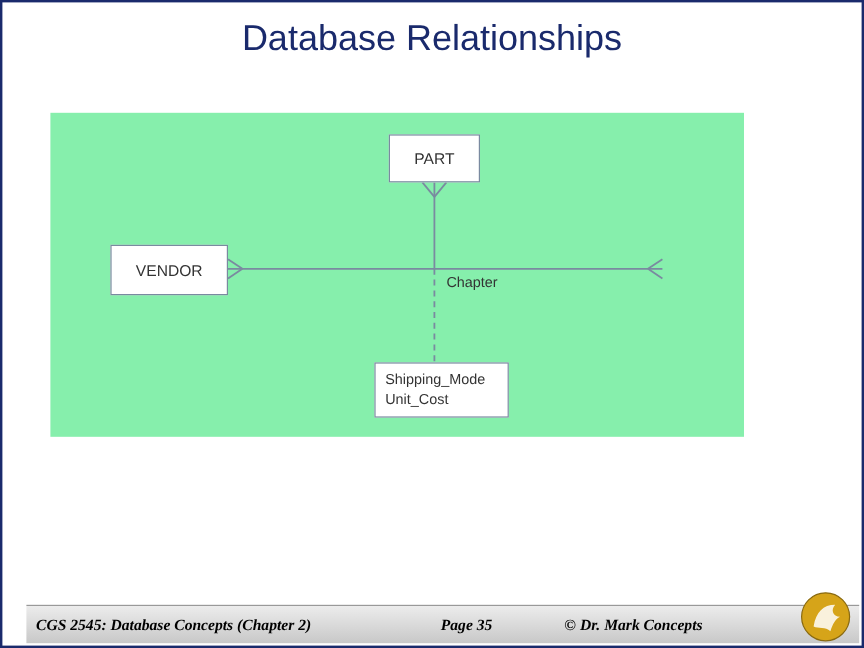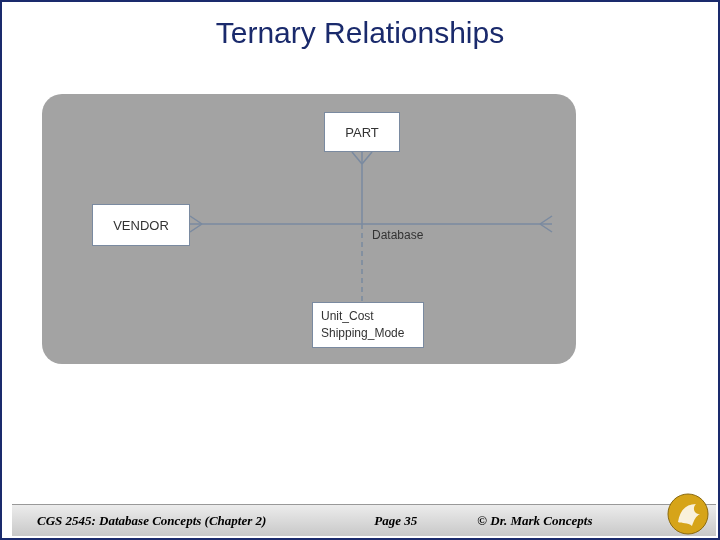--- a/index.html
+++ b/index.html
@@ -14,24 +14,23 @@
     text-align: center;
     font-size: 30px;
     color: #1a2a6c;
     padding-top: 14px;
     font-family: Arial, sans-serif;
   }
   .diagram-area {
     position: absolute;
     left: 40px;
     top: 92px;
-    width: 534px;
+    width: 578px;
     height: 270px;
-    background: #a3a3a3;
-    border-radius: 20px;
+    background: #86efac;
   }
   .entity {
     position: absolute;
     background: #fff;
     border: 1.5px solid #7a8aa0;
     font-size: 13px;
     color: #333;
     display: flex;
     align-items: center;
     justify-content: center;
@@ -55,49 +54,49 @@
     background: transparent;
   }
   svg.lines {
     position: absolute;
     left: 0; top: 0;
     width: 642px; height: 270px;
     overflow: visible;
   }
   .footer {
     position: absolute;
-    left: 10px; right: 2px; bottom: 2px;
+    left: 20px; right: 2px; bottom: 2px;
     height: 32px;
     background: linear-gradient(#ececec, #c8c8c8);
     border-top: 1px solid #999;
     display: flex;
     align-items: center;
     font-family: "Times New Roman", serif;
     font-style: italic;
     font-weight: bold;
     font-size: 13px;
     color: #000;
-    padding: 0 25px;
+    padding: 0 8px;
   }
   .footer .f-left { flex: 0 0 auto; }
   .footer .f-mid { flex: 0 0 auto; margin-left: 108px; }
   .footer .f-right { flex: 0 0 auto; margin-left: 60px; }
   .footer .logo {
     position: absolute;
     right: 6px;
     bottom: 0px;
     width: 44px; height: 44px;
   }
 </style>
 </head>
 <body>
 
 <div class="slide">
 
-  <div class="title">Ternary Relationships</div>
+  <div class="title">Database Relationships</div>
 
   <div class="diagram-area">
 
     <svg class="lines">
 
       <line x1="320" y1="130" x2="320" y2="58" stroke="#7a8aa0" stroke-width="1.5"></line>
       <line x1="320" y1="70" x2="310" y2="58" stroke="#7a8aa0" stroke-width="1.5"></line>
       <line x1="320" y1="70" x2="330" y2="58" stroke="#7a8aa0" stroke-width="1.5"></line>
 
       <line x1="320" y1="130" x2="148" y2="130" stroke="#7a8aa0" stroke-width="1.5"></line>
@@ -113,25 +112,25 @@
 
     <div class="entity" style="left:282px; top:18px; width:76px; height:40px;">
       <span>PART</span>
     </div>
 
     <div class="entity" style="left:50px; top:110px; width:98px; height:42px;text-align:right;">
       <span>VENDOR</span>
     </div>
 
 
-    <div class="rel-label" style="left:330px; top:134px;">Database</div>
+    <div class="rel-label" style="left:330px; top:134px;">Chapter</div>
 
     <div class="attr-box" style="left:270px; top:208px; width:112px;">
+      <div>Shipping_Mode</div>
       <div>Unit_Cost</div>
-      <div>Shipping_Mode</div>
     </div>
 
   </div>
 
   <div class="footer">
     <span class="f-left">CGS 2545: Database Concepts  (Chapter 2)</span>
     <span class="f-mid">Page 35</span>
     <span class="f-right">© Dr. Mark Concepts</span>
     <svg class="logo" viewBox="0 0 44 44">
       <circle cx="22" cy="22" r="20" fill="#d6a419" stroke="#8a6a10" stroke-width="1"></circle>

